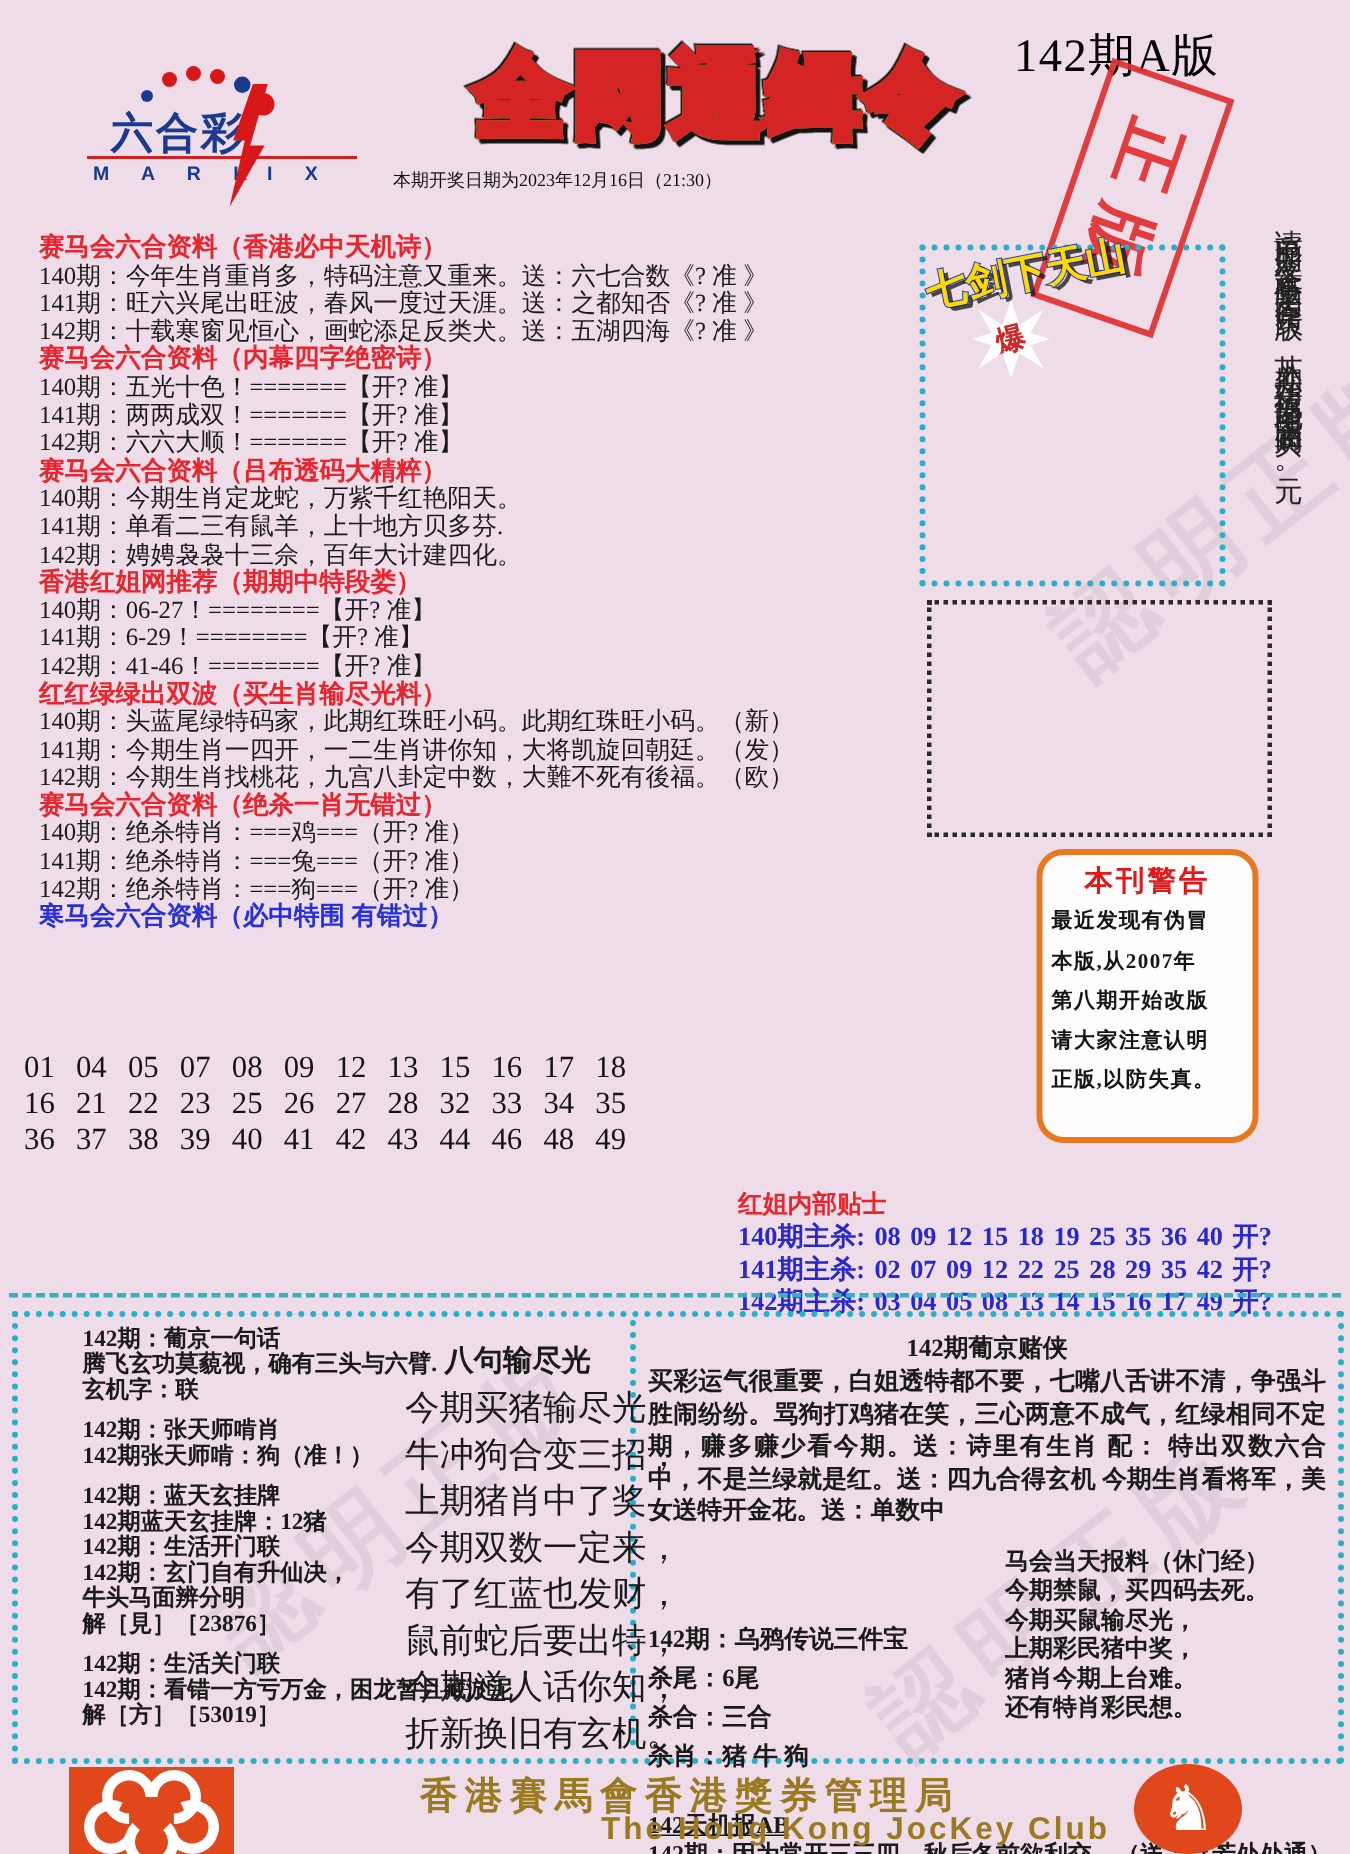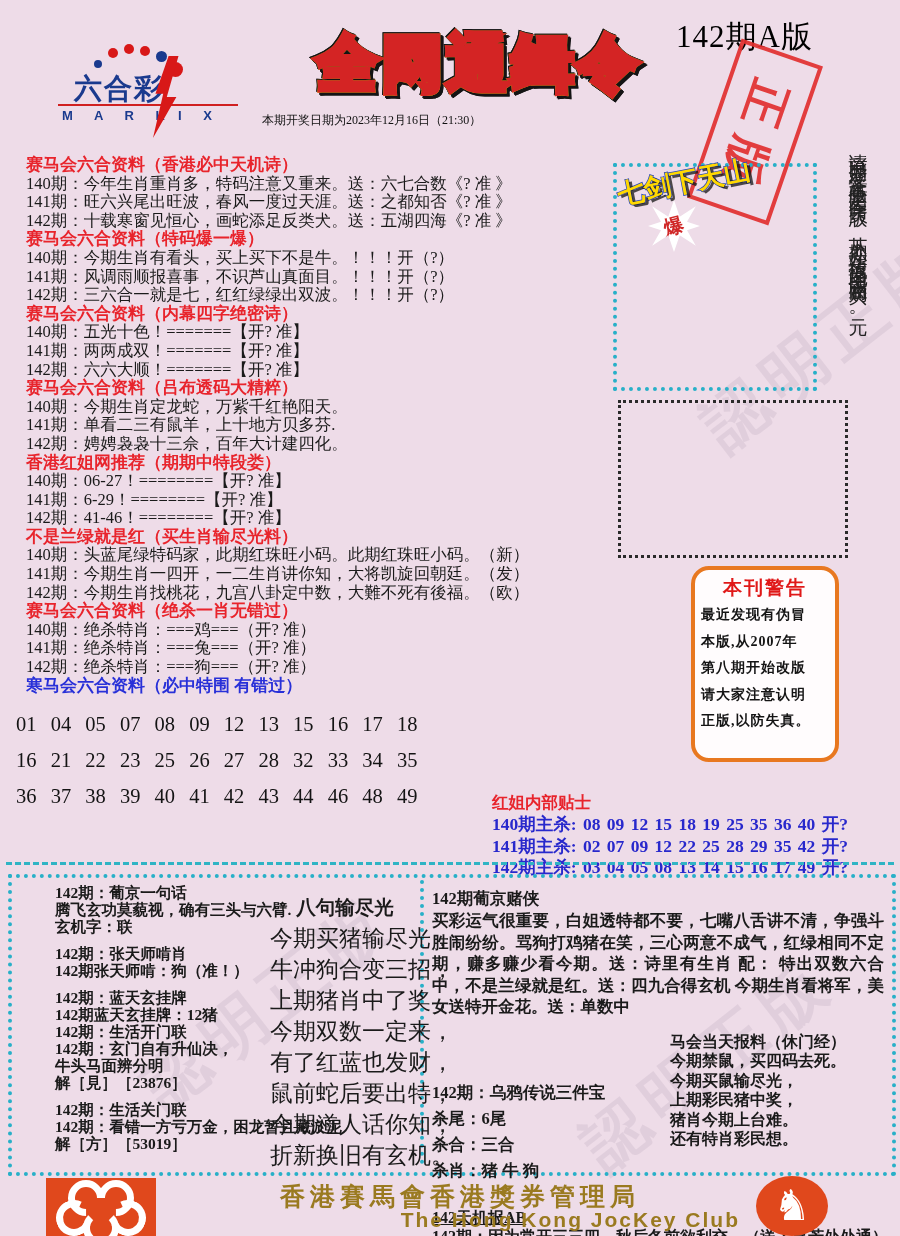--- a/index.html
+++ b/index.html
@@ -36,21 +36,21 @@
   .stamp-char{font-size:46px;font-weight:900;color:#e23030;transform:rotate(90deg);line-height:1;}
 
   
   #sections{left:26px;top:156px;width:585px;font-size:16.5px;line-height:18.6px;}
   .sec-h{font-weight:700;font-size:17px;color:#e8242c;}
   .sec-h.blue{color:#2830d8;}
   .sec-line{min-height:18.6px;white-space:nowrap;}
 
   #grid{left:16px;top:700px;width:420px;font-size:20.5px;line-height:24px;
     word-spacing:9px;color:#141414;}
-  .grid-row{white-space:nowrap;margin-top:12px;}
+  .grid-row{white-space:nowrap;}
 
   
   #tips{left:444px;top:792px;width:450px;margin-left:48px;}
   #tips-h{font-size:16.5px;font-weight:700;color:#e8242c;}
   .tip-row{font-size:17.5px;font-weight:700;color:#2828cc;line-height:21.5px;white-space:nowrap;word-spacing:2px;}
 
   
   #sword-box{left:613px;top:163px;width:196px;height:220px;border:4px dotted #28b0c8;}
   #sword-title{left:616px;top:158px;width:200px;font-size:27px;font-weight:900;
     color:#ffd800;-webkit-text-stroke:1.4px #2040c0;paint-order:stroke fill;
@@ -78,21 +78,21 @@
   
   #bl-col{left:55px;top:884px;width:360px;}
   .bl-line{font-size:15.5px;font-weight:700;line-height:17px;min-height:17px;white-space:nowrap;}
   .bl-line:empty{min-height:10px;}
 
   #poem{left:270px;top:893px;width:150px;text-align:center;}
   #poem-title{font-size:19.5px;font-weight:700;line-height:30px;}
   .poem-line{font-size:23px;font-weight:400;line-height:31px;white-space:nowrap;}
 
   #br-col{left:432px;top:888px;width:452px;}
-  #dujia-title{font-size:16.5px;font-weight:700;line-height:22px;}
+  #dujia-title{font-size:16.5px;font-weight:700;line-height:22px;text-align:center;}
   #dujia-text{font-size:16.5px;font-weight:700;line-height:21.5px;text-align:justify;}
   #br-two{display:flex;margin-top:14px;}
   #crow{width:238px;margin-top:48px;}
   .crow-line{font-size:16.5px;font-weight:700;line-height:26px;white-space:nowrap;}
   #mahui{flex:1;}
   .mahui-line{font-size:16px;font-weight:700;line-height:19.5px;white-space:nowrap;}
   #tianji{margin-top:24px;text-decoration:underline;}
   .tianji-line{font-size:16px;font-weight:700;line-height:19.5px;white-space:nowrap;}
 
   
@@ -142,28 +142,20 @@
 <div id="sections" class="abs">
   <div class="sec">
     <div class="sec-h">赛马会六合资料（香港必中天机诗）</div>
     <div>
         <div class="sec-line">140期：今年生肖重肖多，特码注意又重来。送：六七合数《? 准 》</div>
         <div class="sec-line">141期：旺六兴尾出旺波，春风一度过天涯。送：之都知否《? 准 》</div>
         <div class="sec-line">142期：十载寒窗见恒心，画蛇添足反类犬。送：五湖四海《? 准 》</div>
       </div>
   </div>
   <div class="sec">
-    <div class="sec-h">赛马会六合资料（特码爆一爆）</div>
-    <div>
-        <div class="sec-line">140期：今期生肖有看头，买上买下不是牛。！！！开（?）</div>
-        <div class="sec-line">141期：风调雨顺报喜事，不识芦山真面目。！！！开（?）</div>
-        <div class="sec-line">142期：三六合一就是七，红红绿绿出双波。！！！开（?）</div>
-      </div>
-  </div>
-  <div class="sec">
     <div class="sec-h">赛马会六合资料（内幕四字绝密诗）</div>
     <div>
         <div class="sec-line">140期：五光十色！=======【开? 准】</div>
         <div class="sec-line">141期：两两成双！=======【开? 准】</div>
         <div class="sec-line">142期：六六大顺！=======【开? 准】</div>
       </div>
   </div>
   <div class="sec">
     <div class="sec-h">赛马会六合资料（吕布透码大精粹）</div>
     <div>
@@ -174,21 +166,21 @@
   </div>
   <div class="sec">
     <div class="sec-h">香港红姐网推荐（期期中特段娄）</div>
     <div>
         <div class="sec-line">140期：06-27！========【开? 准】</div>
         <div class="sec-line">141期：6-29！========【开? 准】</div>
         <div class="sec-line">142期：41-46！========【开? 准】</div>
       </div>
   </div>
   <div class="sec">
-    <div class="sec-h">不是兰绿就是红（买生肖输尽光料）</div>
+    <div class="sec-h">红红绿绿出双波（买生肖输尽光料）</div>
     <div>
         <div class="sec-line">140期：头蓝尾绿特码家，此期红珠旺小码。此期红珠旺小码。（新）</div>
         <div class="sec-line">141期：今期生肖一四开，一二生肖讲你知，大将凯旋回朝廷。（发）</div>
         <div class="sec-line">142期：今期生肖找桃花，九宫八卦定中数，大難不死有後福。（欧）</div>
       </div>
   </div>
   <div class="sec">
     <div class="sec-h">赛马会六合资料（绝杀一肖无错过）</div>
     <div>
         <div class="sec-line">140期：绝杀特肖：===鸡===（开? 准）</div>

